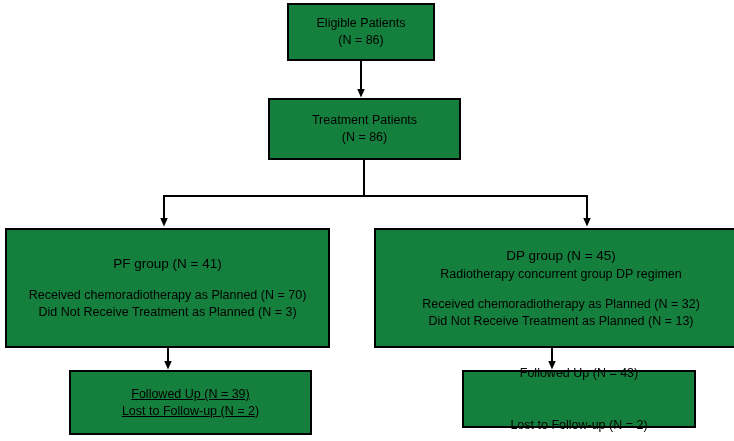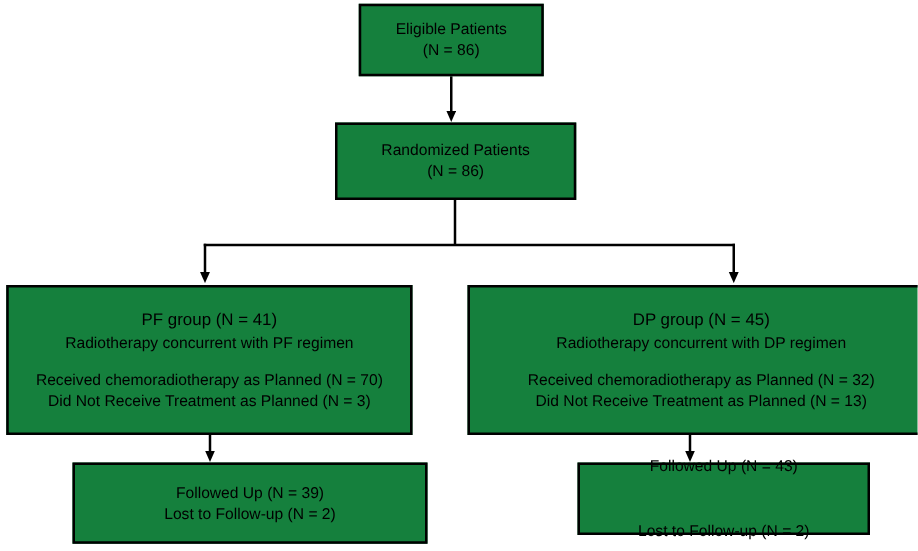--- a/index.html
+++ b/index.html
@@ -66,24 +66,25 @@
     width: 325px;
     height: 120px;
   }
   #node-dp-group {
     left: 374px;
     top: 228px;
     width: 374px;
     height: 120px;
   }
   #node-pf-followup {
-    left: 58px;
+    left: 69px;
     top: 370px;
-    width: 284px;
+    width: 243px;
     height: 65px;
+    text-decoration: underline;
   }
   #node-dp-followup {
     left: 462px;
     top: 370px;
     width: 234px;
     height: 58px;
     gap: 35px;
   }
 
   
@@ -127,35 +128,34 @@
       <line x1="552" y1="348" x2="552" y2="365" stroke="#000000" stroke-width="2" marker-end="url(#arrowhead)"></line>
     </g>
   </svg>
 
   <div class="node" id="node-eligible">
     <span class="line">Eligible Patients</span>
     <span class="line">(N = 86)</span>
   </div>
 
   <div class="node" id="node-randomized">
-    <span class="line">Randomized Patients</span>
+    <span class="line">Treatment Patients</span>
     <span class="line">(N = 86)</span>
   </div>
 
   <div class="node" id="node-pf-group">
     <span class="line title">PF group (N = 41)</span>
-    <span class="line">Radiotherapy concurrent with PF regimen</span>
     <span class="spacer"></span>
     <span class="line">Received chemoradiotherapy as Planned (N = 70)</span>
     <span class="line">Did Not Receive Treatment as Planned (N = 3)</span>
   </div>
 
   <div class="node" id="node-dp-group">
     <span class="line title">DP group (N = 45)</span>
-    <span class="line">Radiotherapy concurrent with DP regimen</span>
+    <span class="line">Radiotherapy concurrent group DP regimen</span>
     <span class="spacer"></span>
     <span class="line">Received chemoradiotherapy as Planned (N = 32)</span>
     <span class="line">Did Not Receive Treatment as Planned (N = 13)</span>
   </div>
 
   <div class="node" id="node-pf-followup">
     <span class="line">Followed Up (N = 39)</span>
     <span class="line">Lost to Follow-up (N = 2)</span>
   </div>
 

